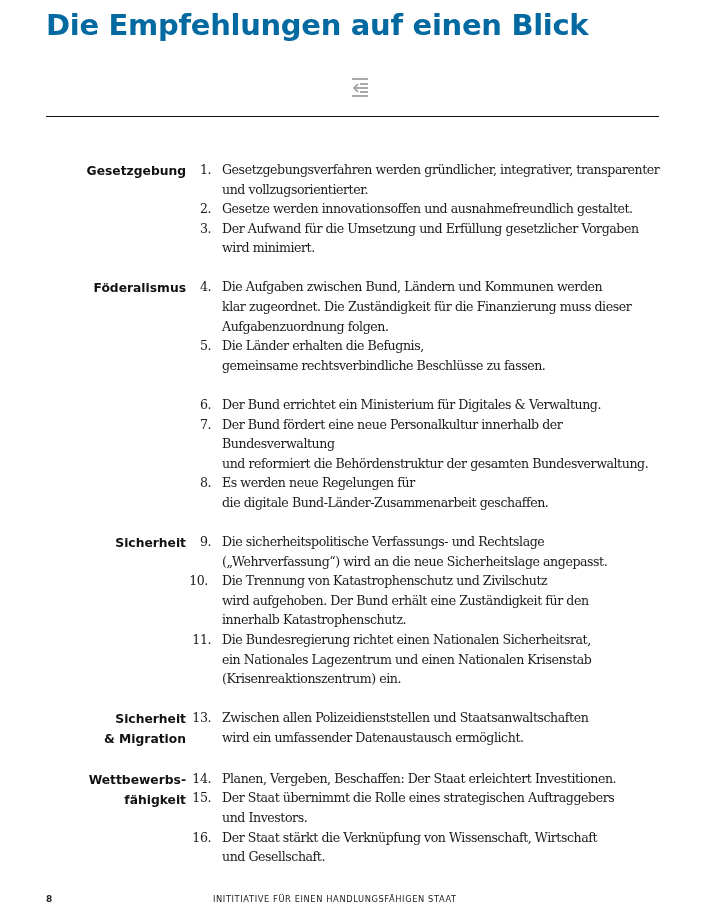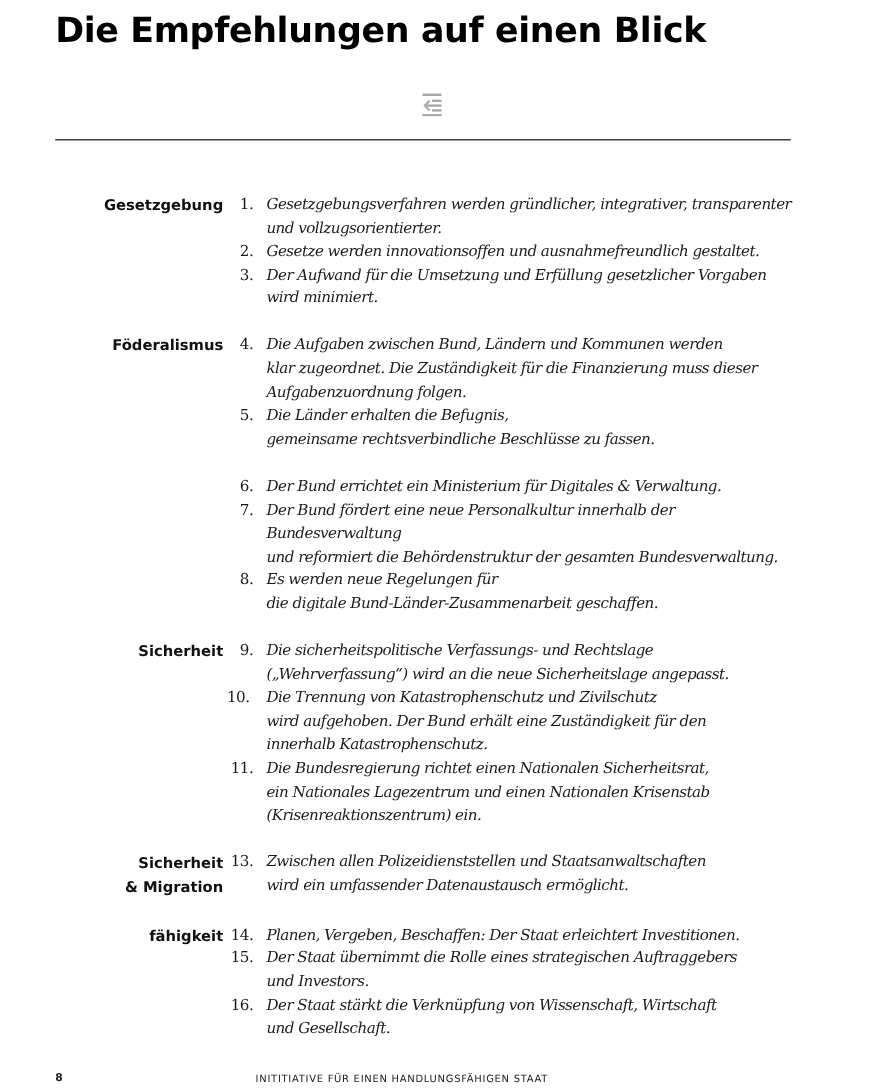--- a/index.html
+++ b/index.html
@@ -16,21 +16,21 @@
     }
     .page-title {
       position: absolute;
       left: 46px;
       top: 8px;
       margin: 0;
       font-family: "DejaVu Sans", sans-serif;
       font-weight: bold;
       font-size: 29px;
       letter-spacing: -0.3px;
-      color: #000000;
+      color: #0369a1;
       white-space: nowrap;
     }
     .toc-icon {
       position: absolute;
       left: 351px;
       top: 77px;
       width: 18px;
       height: 20px;
       cursor: pointer;
     }
@@ -76,21 +76,20 @@
       font-size: 12.6px;
       line-height: 19.6px;
       letter-spacing: -0.45px;
       color: #1a1a1a;
     }
     .item-text {
       padding-left: 1px;
       margin-left: 1px;
       flex: 1;
       white-space: pre-line;
-      font-style: italic;
     }
     .item-num-wrap {
       width: 34px;
       flex: 0 0 34px;
       text-align: left;
     }
     .footer-page {
       position: absolute;
       left: 46px;
       top: 894px;
@@ -220,20 +219,21 @@
       <ul class="items">
         <li class="item">
           <span class="item-num-wrap" style="text-align: right; padding-right: 9px; flex: 0 0 25px;">13.</span>
           <span class="item-text">Zwischen allen Polizeidienststellen und Staatsanwaltschaften
 wird ein umfassender Datenaustausch ermöglicht.</span>
         </li>
       </ul>
     </div>
     <div class="section">
       <div class="section-label">
+        <span>Wettbewerbs-</span>
         <span>fähigkeit</span>
       </div>
       <ul class="items">
         <li class="item">
           <span class="item-num-wrap" style="text-align: right; padding-right: 9px; flex: 0 0 25px;">14.</span>
           <span class="item-text">Planen, Vergeben, Beschaffen: Der Staat erleichtert Investitionen.</span>
         </li>
         <li class="item">
           <span class="item-num-wrap" style="text-align: right; padding-right: 9px; flex: 0 0 25px;">15.</span>
           <span class="item-text">Der Staat übernimmt die Rolle eines strategischen Auftraggebers

